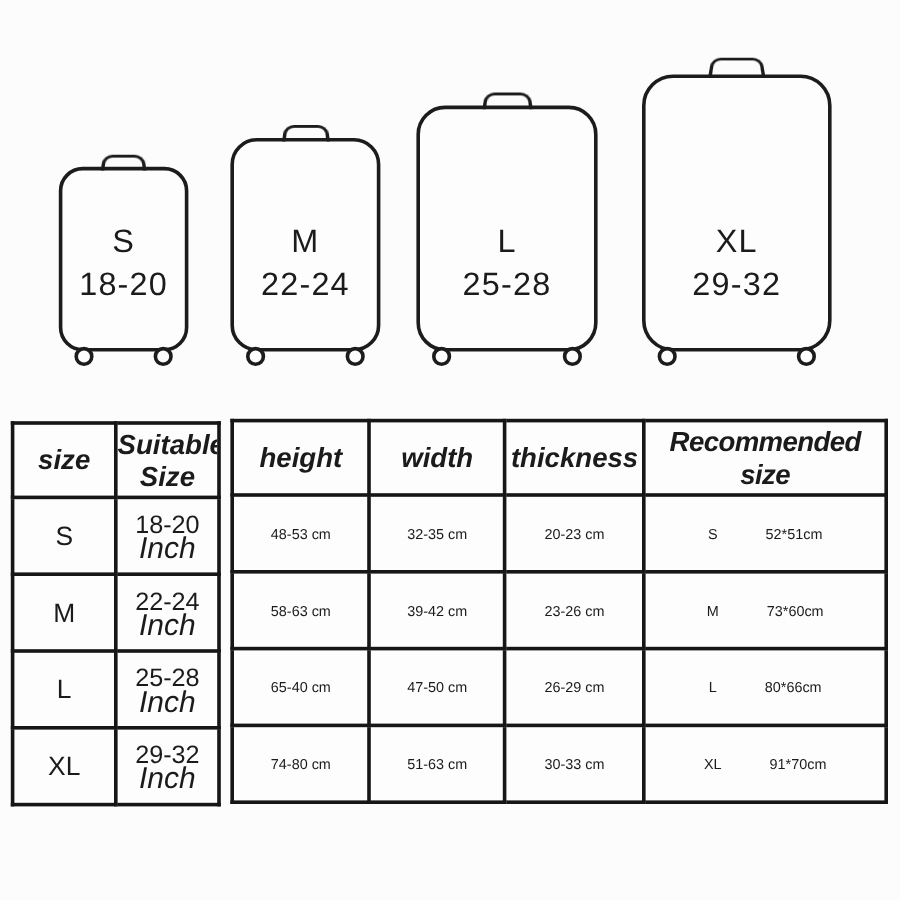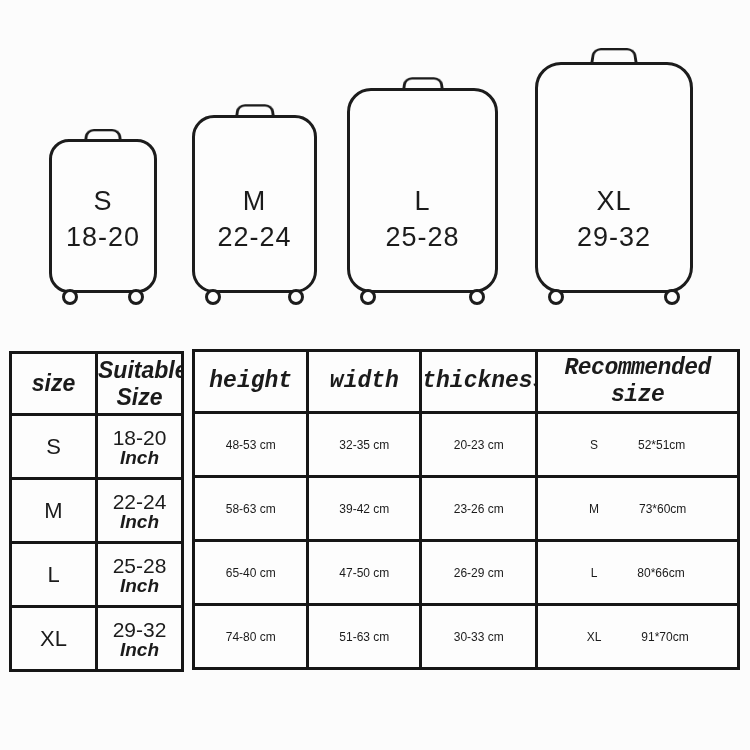--- a/index.html
+++ b/index.html
@@ -83,24 +83,24 @@
     font-style: italic;
     font-size: 23px;
     line-height: 1.15;
   }
 
   .left-tbl  { left: 9px;  top: 351px; width: 175px; }
   .left-tbl tr.hdr-row    { height: 62px; margin-left: 36px; }
   .left-tbl tr.data-row   { height: 64px; }
   .left-tbl td.cell-letter { font-size: 22px; }
   .rng  { font-size: 21px; line-height: 22px; }
-  .inch { font-size: 19px; line-height: 17px; font-weight: bold; font-style: italic; }
+  .inch { font-size: 25px; line-height: 17px; font-weight: normal; font-style: italic; }
 
   .right-tbl { left: 192px; top: 349px; width: 548px; }
-  .right-tbl tr.hdr-row  { height: 62px; font-family: Liberation Mono, monospace; }
+  .right-tbl tr.hdr-row  { height: 62px; }
   .right-tbl tr.data-row { height: 64px; }
   .right-tbl td { font-size: 12px; }
   .right-tbl th.rec-hdr { font-size: 23px; letter-spacing: -0.5px; margin-top: 40px; }
   .rec {
     display: flex;
     justify-content: center;
     align-items: baseline;
     gap: 40px;
   }
 </style>

